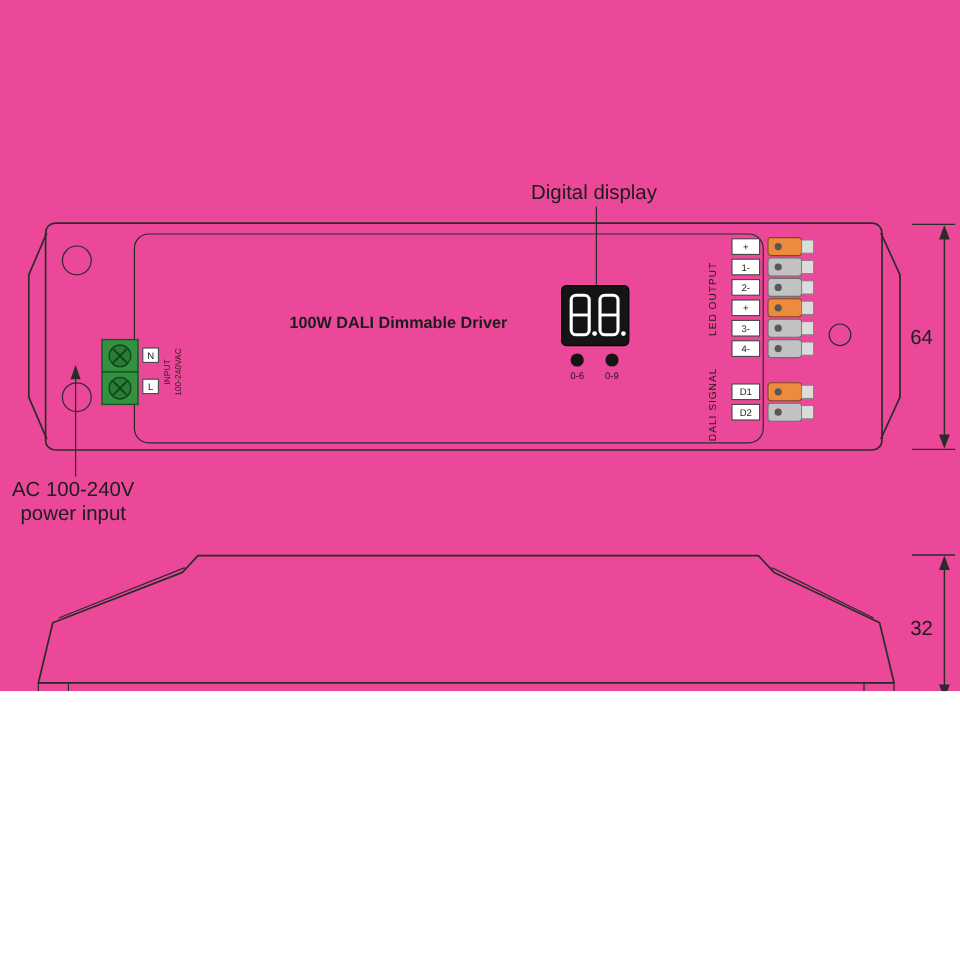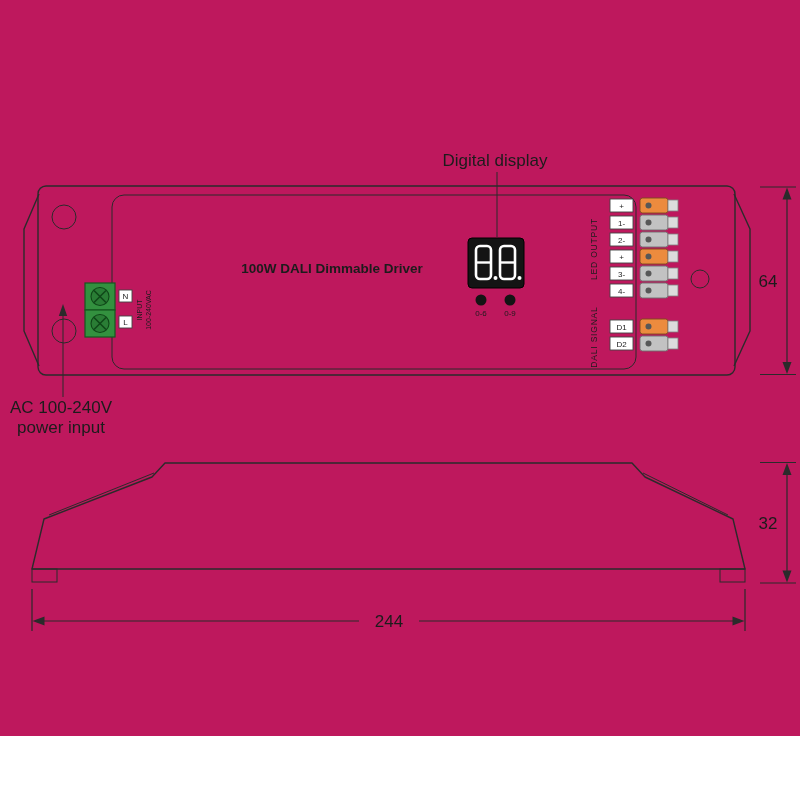--- a/index.html
+++ b/index.html
@@ -1,16 +1,16 @@
 <!DOCTYPE html>
 <html><head>
 <meta charset="utf-8">
 <style>
   html,body{margin:0;padding:0;background:#fff;}
-  .page{position:relative;width:800px;height:736px;background:#be185d;overflow:hidden;}
+  .page{position:relative;width:800px;height:576px;background:#ec4899;overflow:hidden;}
   svg{display:block;}
   text{font-family:"Liberation Sans","DejaVu Sans",sans-serif;fill:#1c1c1c;}
   .ln{stroke:#2b2b2b;stroke-width:1.4;fill:none;stroke-linejoin:round;}
   .ln-thin{stroke:#2b2b2b;stroke-width:1;fill:none;}
   .dim{stroke:#2b2b2b;stroke-width:1.2;fill:none;}
   .arrow{fill:#2b2b2b;stroke:none;}
   .t-lg{font-size:17px;}
   .t-title{font-size:13.5px;font-weight:bold;}
   .t-xs{font-size:8px;}
   .t-xxs{font-size:7px;}

